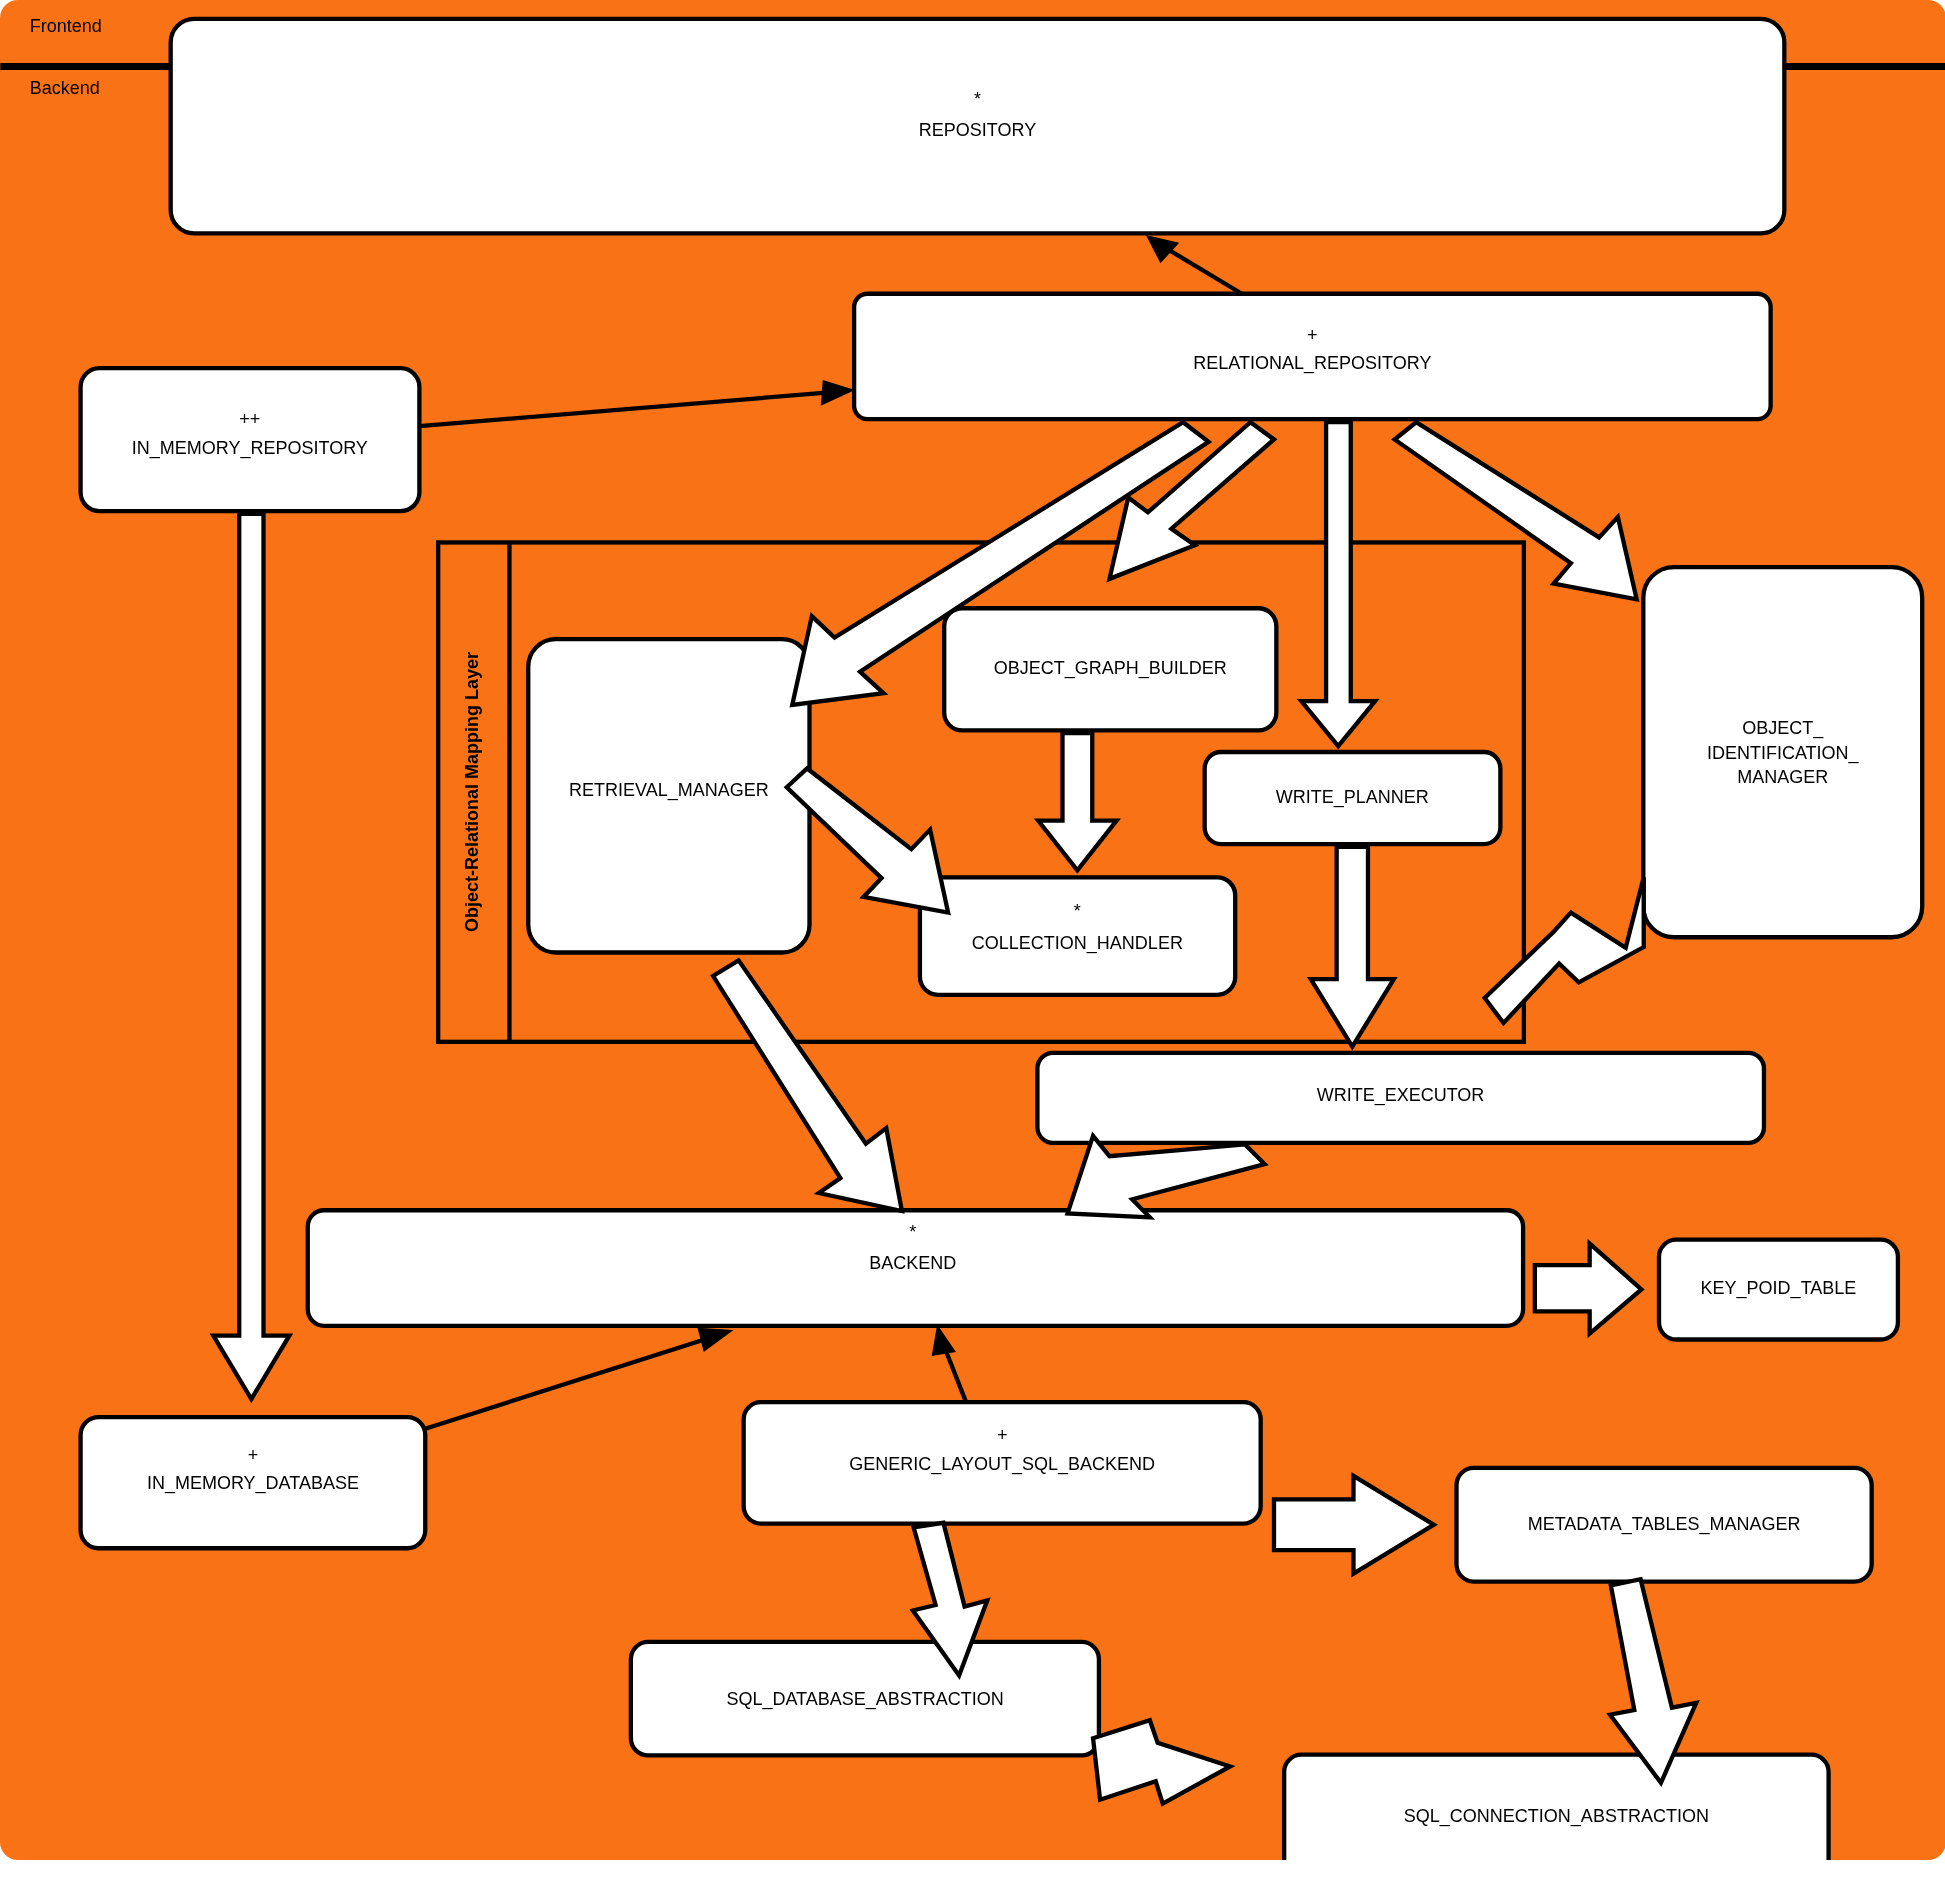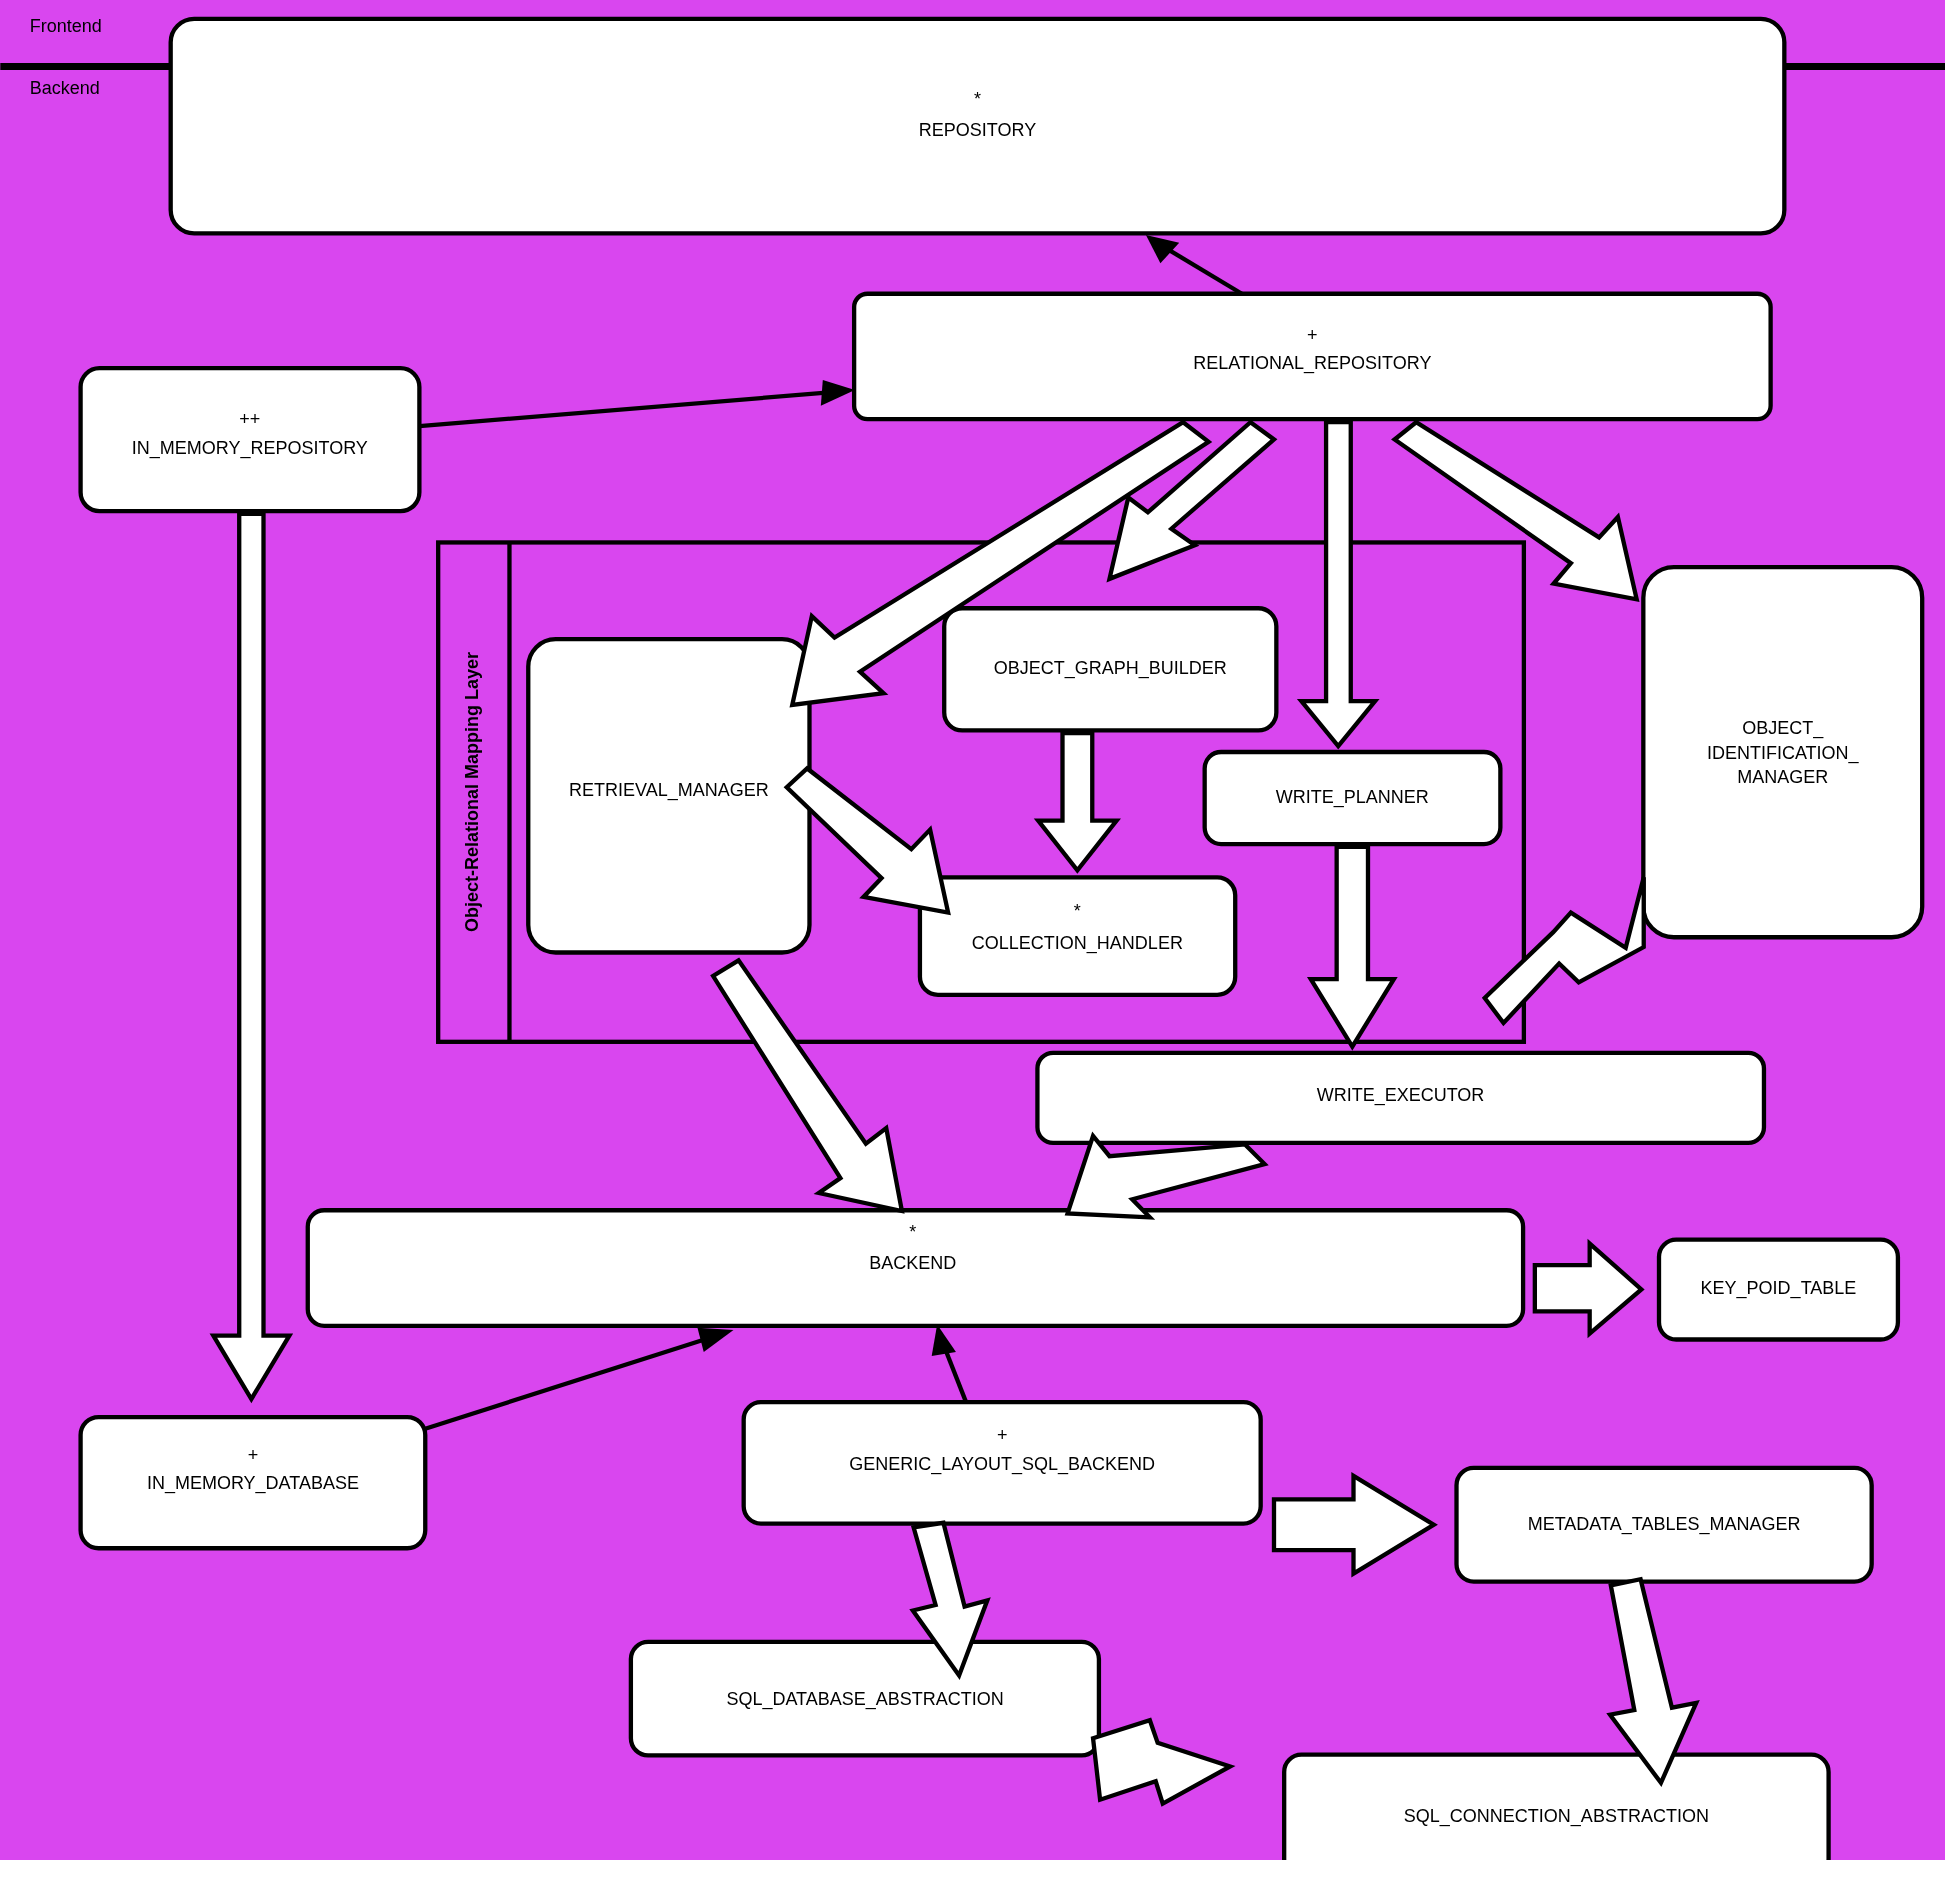--- a/index.html
+++ b/index.html
@@ -1,17 +1,17 @@
 <!DOCTYPE html>
 <html style="font-size:6.3px"><head>
 <meta charset="utf-8">
 <style>
   html,body{margin:0;padding:0;background:#ffffff;}
   body{font-family:"Liberation Sans", sans-serif;}
-  #stage{position:relative;width:1946px;height:1860px;background:#d946ef;overflow:hidden;}
+  #stage{position:relative;width:1946px;height:1860px;background:#f97316;overflow:hidden;border-radius:18px;}
   svg#diagram{position:absolute;left:0;top:0;width:1946px;height:1898px;display:block;}
   .boxshape{fill:#ffffff;stroke:#000000;stroke-width:11;}
   .frameshape{fill:none;stroke:#000000;stroke-width:11;}
   .divider{stroke:#000000;stroke-width:18;}
   .thinline{fill:none;stroke:#000000;stroke-width:11;}
   .blockarrow{fill:#ffffff;stroke:#000000;stroke-width:11;stroke-linejoin:miter;}
   .solidhead{fill:#000000;stroke:none;}
   .lbl{font-family:"Liberation Sans", sans-serif;fill:#000000;text-anchor:middle;dominant-baseline:middle;}
   .lbl-box{font-size:46px;}
   .lbl-mark{font-size:46px;}

